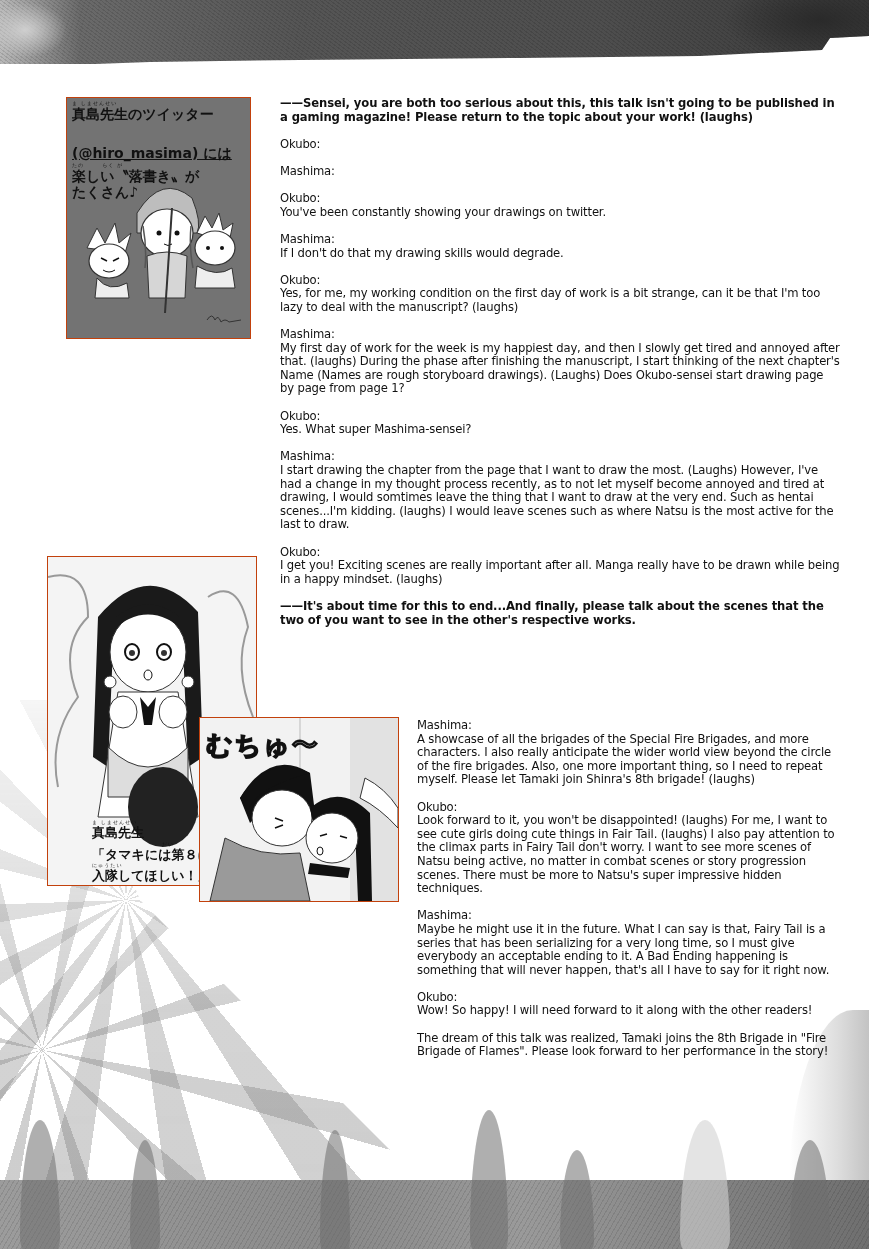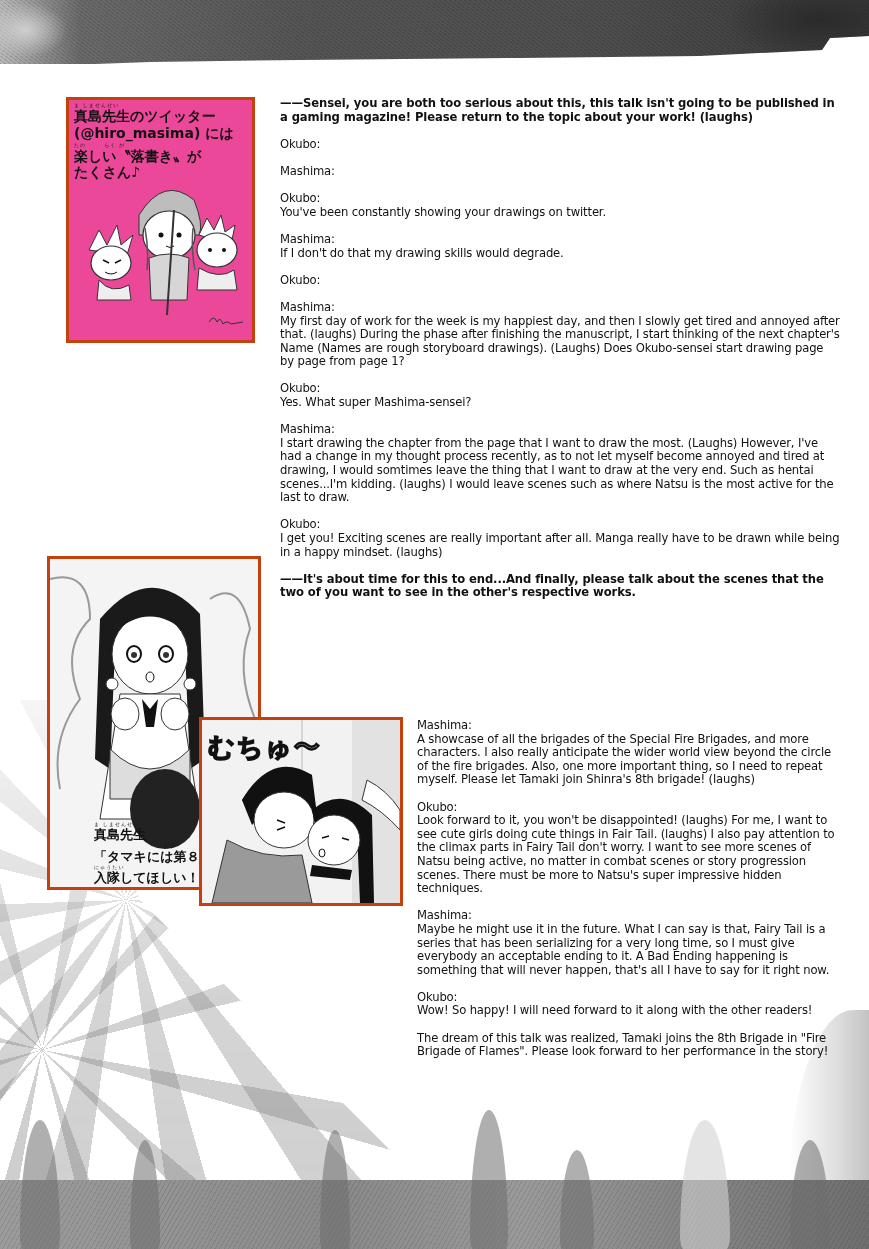--- a/index.html
+++ b/index.html
@@ -29,21 +29,21 @@
       repeating-conic-gradient(from 70deg at 10% 70%, rgba(90,90,90,0.30) 0deg 6deg, rgba(255,255,255,0) 6deg 30deg);
     -webkit-mask-image: linear-gradient(180deg, rgba(0,0,0,0.2) 0%, rgba(0,0,0,0.9) 60%, rgba(0,0,0,1) 100%);
     mask-image: linear-gradient(180deg, rgba(0,0,0,0.2) 0%, rgba(0,0,0,0.9) 60%, rgba(0,0,0,1) 100%);
     clip-path: polygon(0 0, 60px 0, 140px 200px, 260px 320px, 420px 480px, 420px 500px, 0 500px);
   }
   .right-flame { position: absolute; right: 0; top: 1010px; width: 80px; height: 180px;
     background: linear-gradient(90deg, rgba(230,230,230,0) 0%, rgba(200,200,200,0.6) 60%, rgba(180,180,180,0.8) 100%);
     border-radius: 80% 0 0 0 / 100% 0 0 0; }
 
   
-  .panel { position: absolute; border: 3px solid #c2410c; background: #ec4899; overflow: hidden; }
+  .panel { position: absolute; border: 1px solid #c2410c; background: #737373; overflow: hidden; }
   .panel .art { position: absolute; inset: 0; }
   .jp-caption { position: absolute; font-family: "DejaVu Sans", sans-serif; font-weight: bold; color: #111; line-height: 1.2; white-space: nowrap; }
   .jp-caption .ruby { display: block; font-size: 5px; font-weight: normal; letter-spacing: 1px; height: 6px; }
   .jp-caption .line { display: block; font-size: 14px; }
 
   
   .text-col { position: absolute; font-family: "DejaVu Sans", sans-serif; font-size: 11.6px; line-height: 13.6px; color: #111; letter-spacing: -0.15px; }
   .block { margin: 0 0 13.6px 0; }
   .speaker { display: block; }
   .question { font-weight: bold; letter-spacing: -0.1px; }
@@ -91,21 +91,21 @@
       <circle cx="141" cy="150" r="2" fill="#111"></circle>
         <circle cx="155" cy="150" r="2" fill="#111"></circle>
       <path d="M130 168 Q150 180 165 170 L168 190 L128 190 Z" fill="#eee" stroke="#333"></path>
 
       <path d="M140 222 q5 -8 8 0 q3 -6 6 2 q4 -4 8 0 l12 -2" stroke="#333" fill="none" stroke-width="1"></path>
     </svg>
   </div>
   <div class="jp-caption" style="left:5px;top:2px;">
     <span class="ruby">ま しませんせい</span>
     <span class="line">真島先生のツイッター</span>
-    <span class="line" style="margin-top:0;">(@hiro_masima) には</span>
+    <span class="line" style="margin-top:22px;text-decoration:underline;">(@hiro_masima) には</span>
     <span class="ruby">たの　　　らく が</span>
     <span class="line">楽しい〝落書き〟が</span>
     <span class="line" style="">たくさん♪</span>
   </div>
 </div>
 
 <div class="panel" style="left:47px;top:556px;width:208px;height:328px;">
   <div class="art">
     <svg width="208" height="328" viewBox="0 0 208 328">
       <rect x="0" y="0" width="208" height="328" fill="#f4f4f4"></rect>
@@ -180,20 +180,21 @@
   <div class="block">
     <span class="speaker">Okubo:</span>
     <span>You've been constantly showing your drawings on twitter.</span>
   </div>
   <div class="block">
     <span class="speaker">Mashima:</span>
     <span>If I don't do that my drawing skills would degrade.</span>
   </div>
   <div class="block">
     <span class="speaker">Okubo:</span>
+    <span>Yes, for me, my working condition on the first day of work is a bit strange, can it be that I'm too lazy to deal with the manuscript? (laughs)</span>
   </div>
   <div class="block">
     <span class="speaker">Mashima:</span>
     <span>My first day of work for the week is my happiest day, and then I slowly get tired and annoyed after that. (laughs) During the phase after finishing the manuscript, I start thinking of the next chapter's Name (Names are rough storyboard drawings). (Laughs) Does Okubo-sensei start drawing page by page from page 1?</span>
   </div>
   <div class="block">
     <span class="speaker">Okubo:</span>
     <span>Yes. What super Mashima-sensei?</span>
   </div>
   <div class="block">

